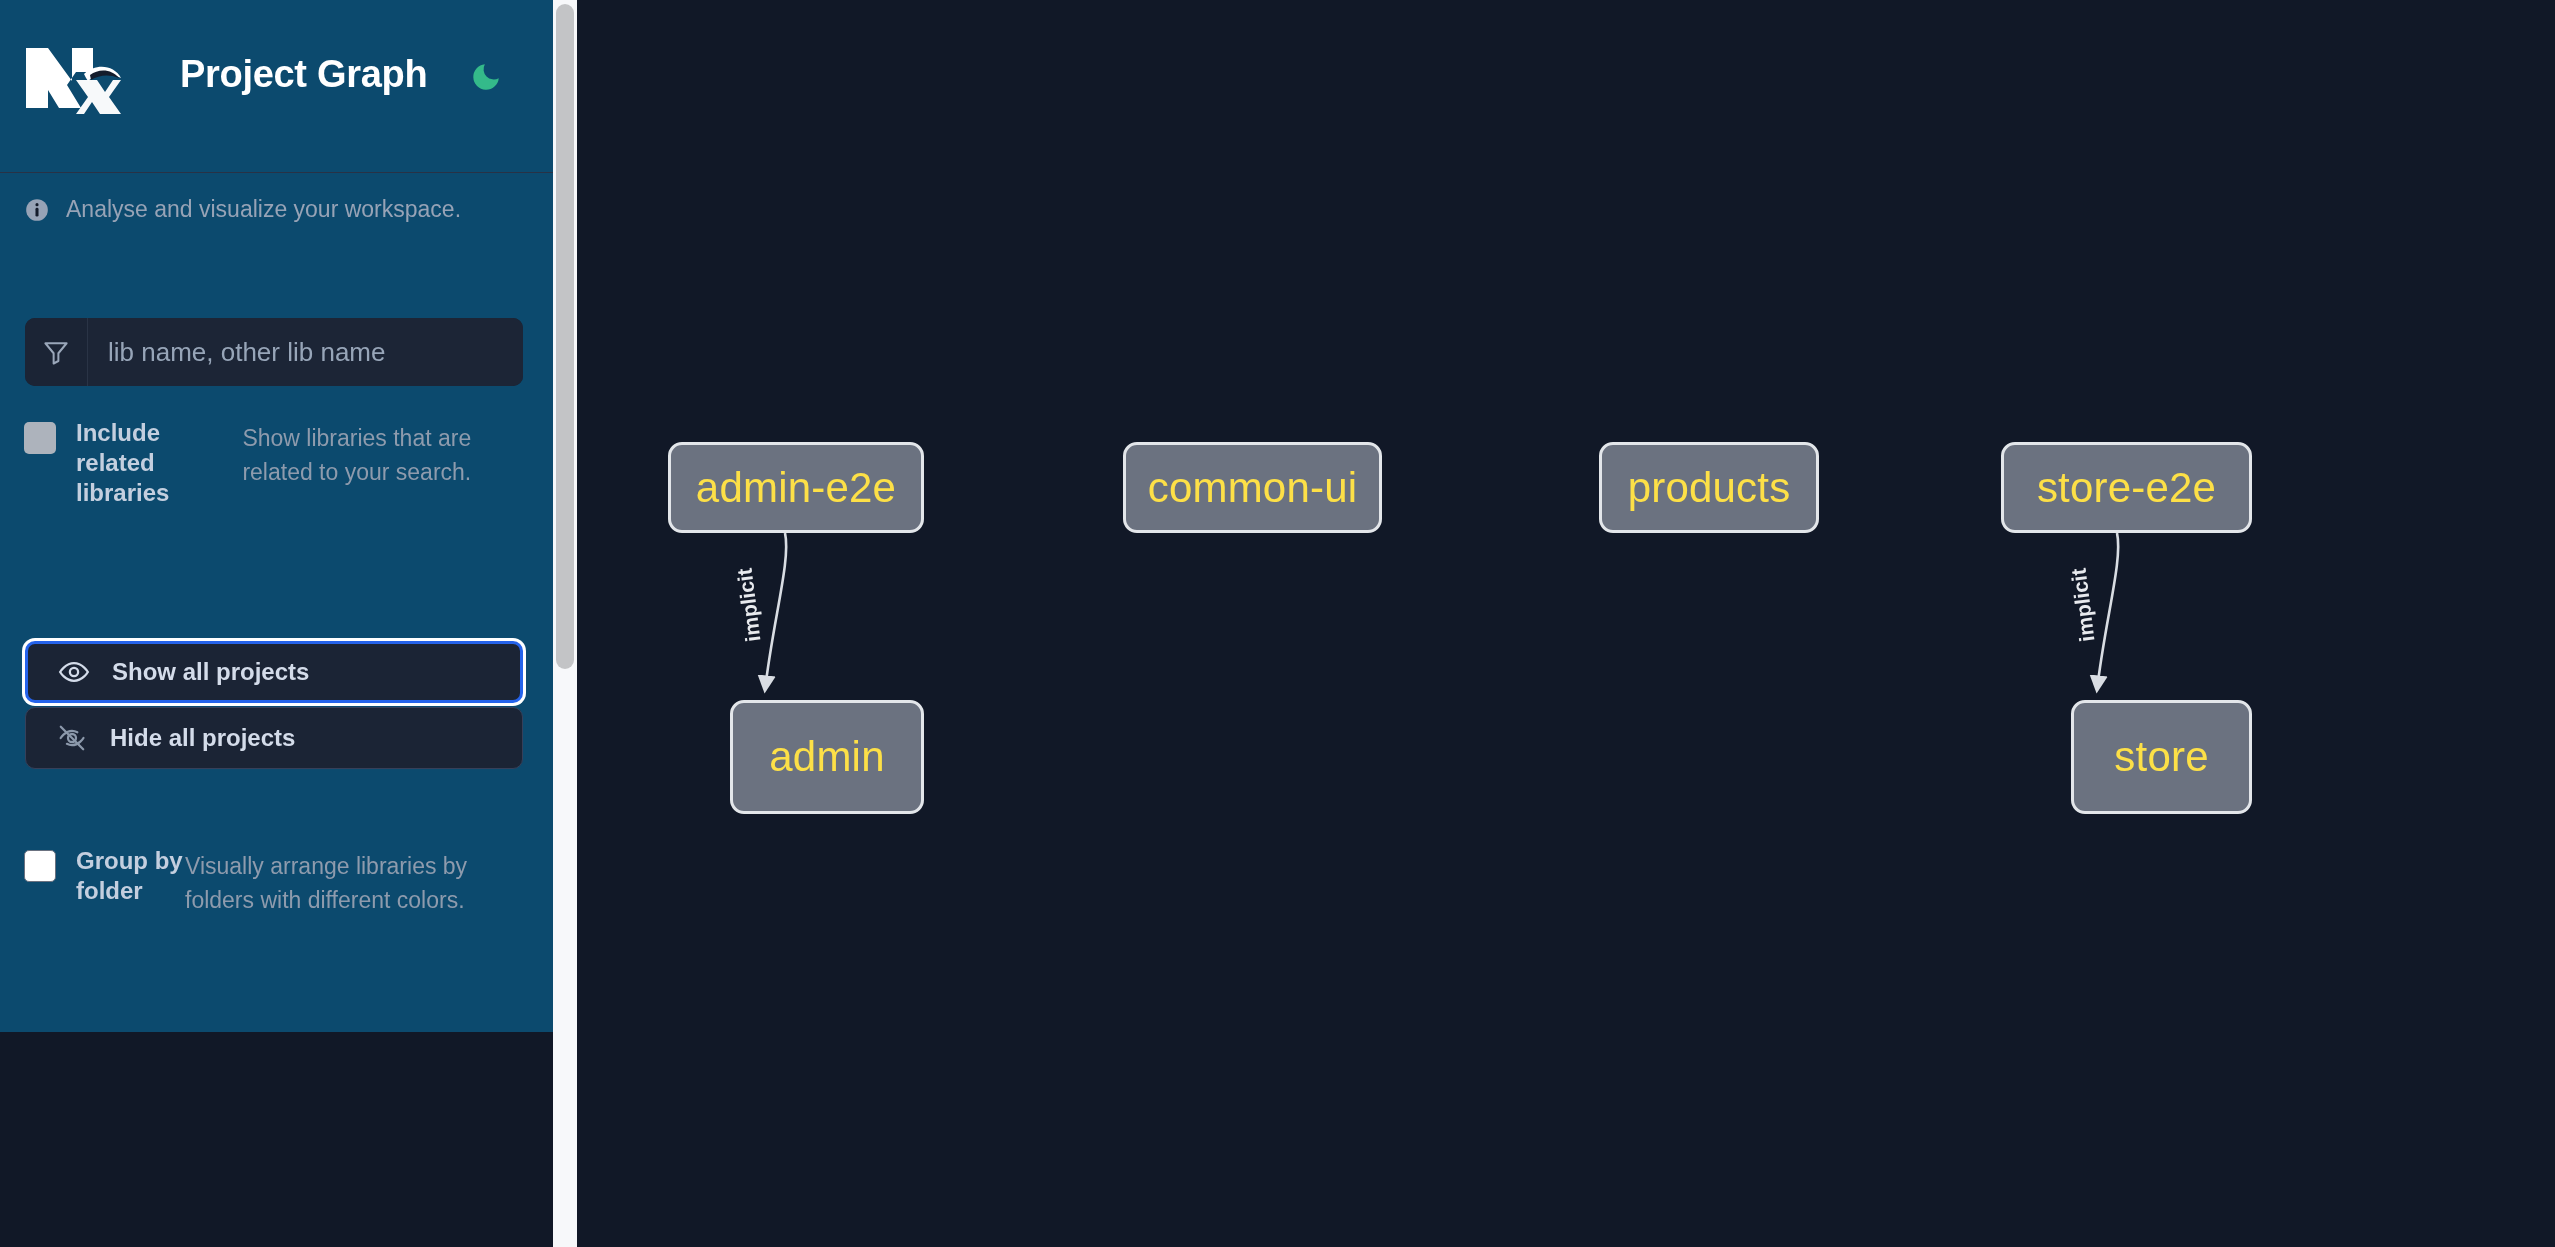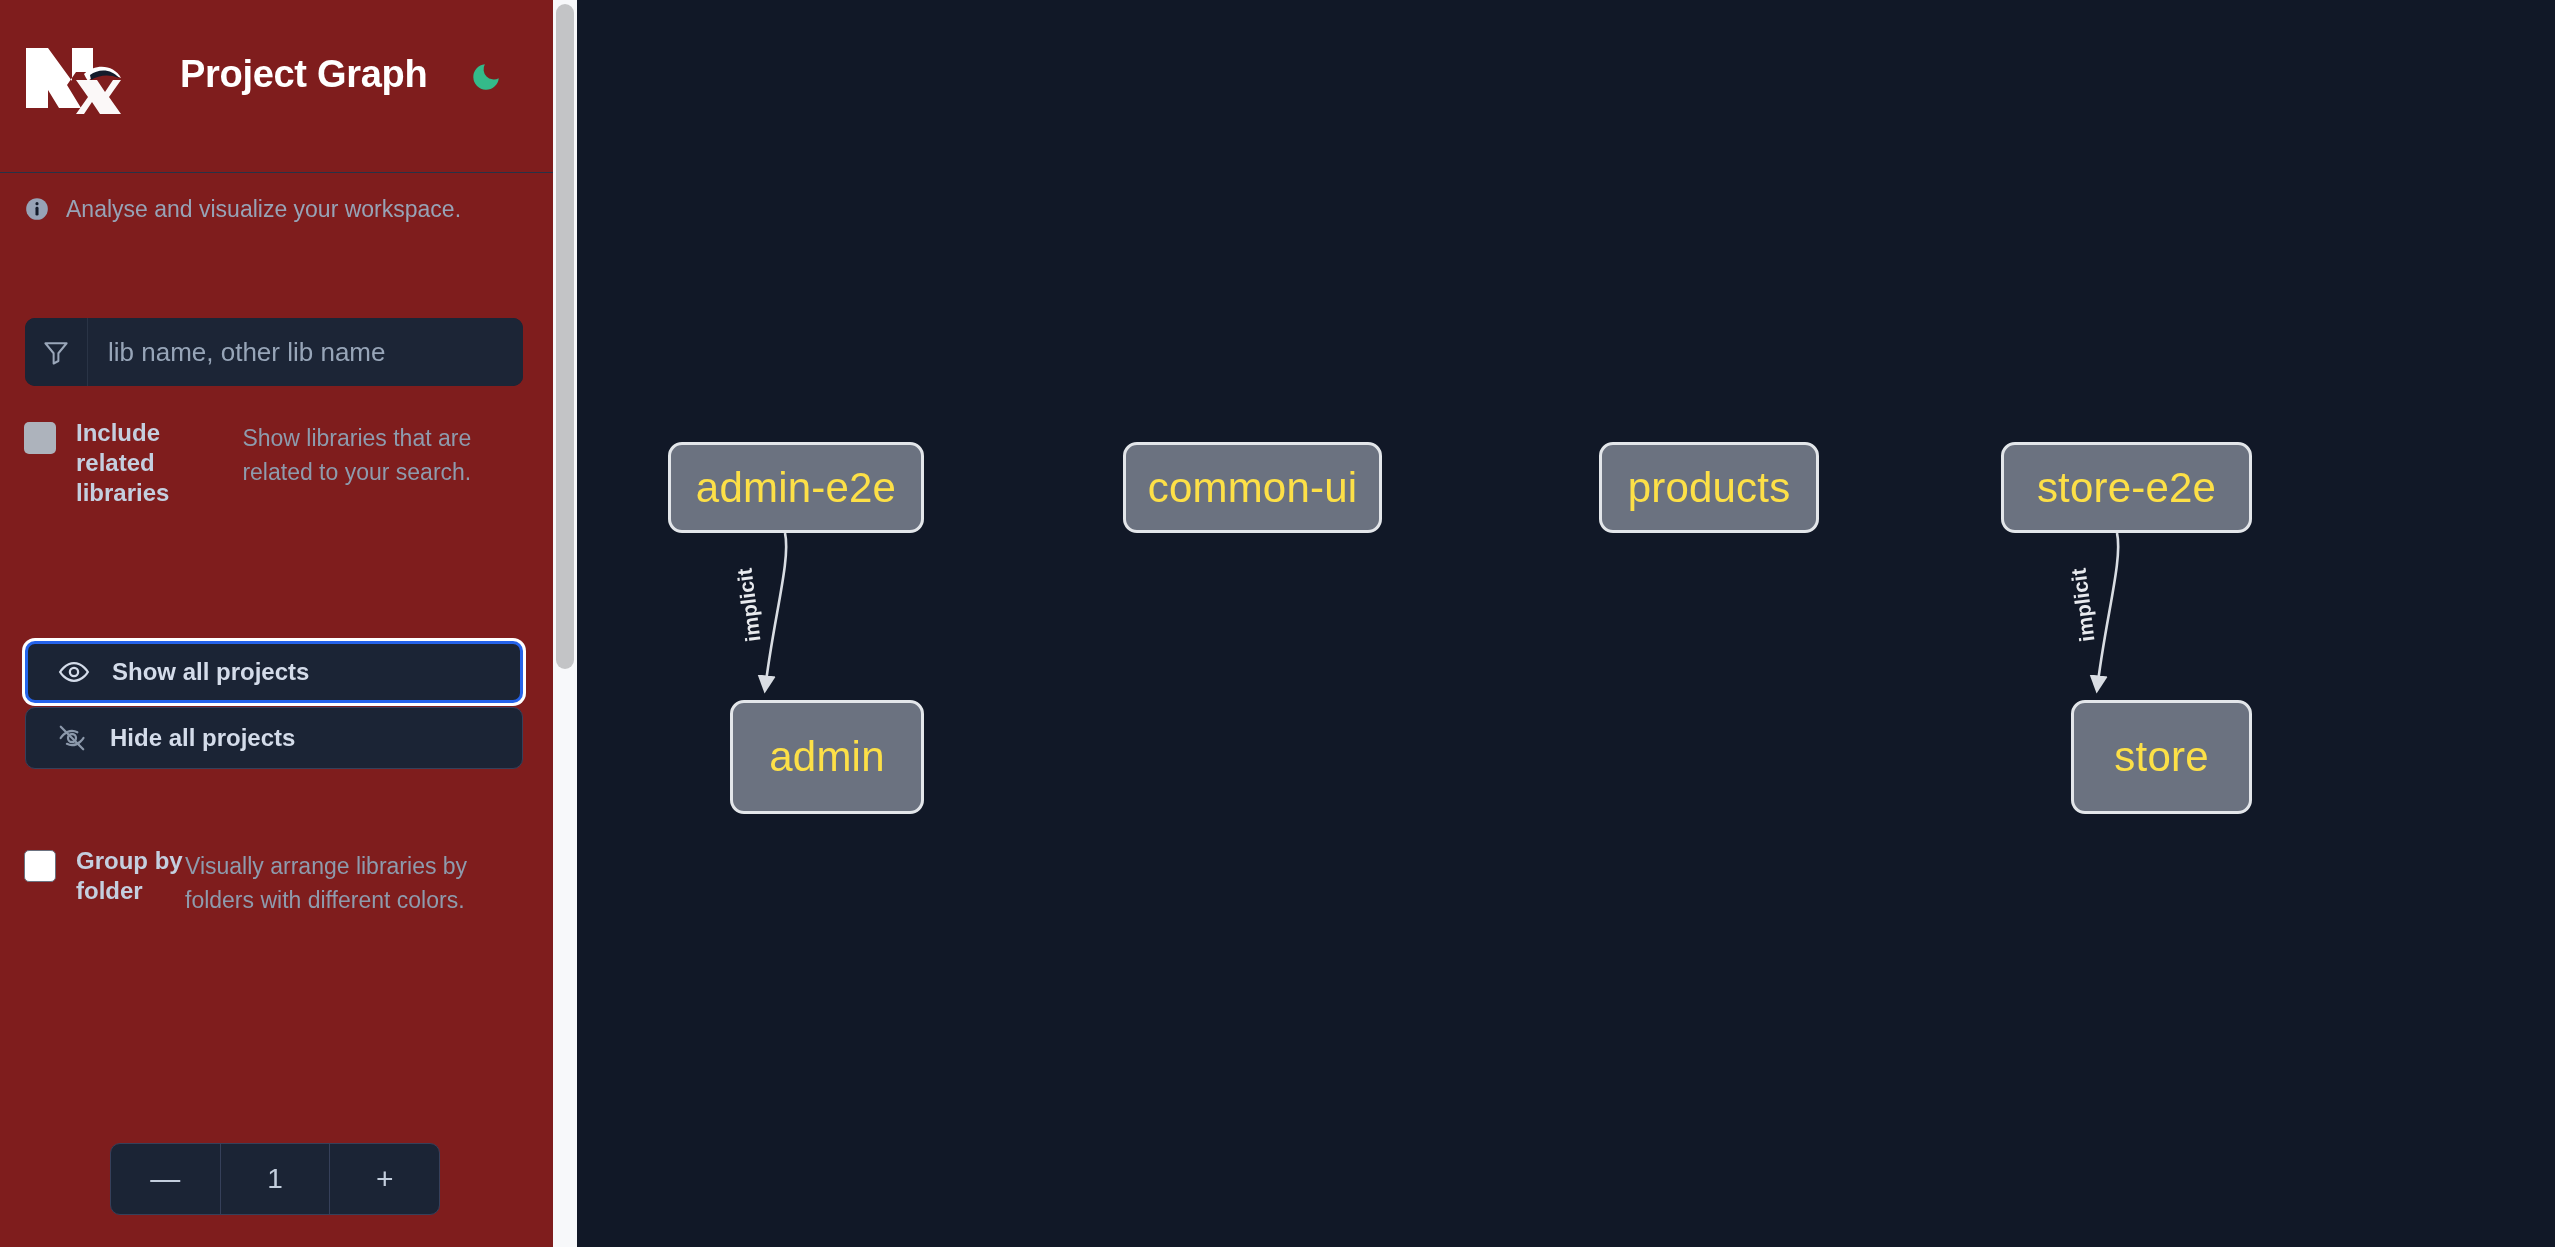--- a/index.html
+++ b/index.html
@@ -6,22 +6,22 @@
   html, body {
     width: 2555px; height: 1247px;
     background: #0f1624;
     font-family: "Liberation Sans", sans-serif;
     overflow: hidden;
   }
   #app { position: relative; width: 2555px; height: 1247px; background: #111827; }
 
   
   .sidebar {
-    position: absolute; left: 0; top: 0; width: 553px; height: 1247px;
-    background: #7f1d1d;
+    position: absolute; left: 0; top: 0; width: 553px; height: 1032px;
+    background: #0c4a6e;
     overflow: hidden;
   }
   .sb-header {
     height: 173px; position: relative;
     border-bottom: 1px solid #283246;
     display: flex; align-items: flex-start;
   }
   .logo-wrap {
     position: absolute; left: 24px; top: 44px; width: 98px; height: 70px;
   }
@@ -32,21 +32,21 @@
     white-space: nowrap;
   }
   .moon-btn {
     position: absolute; left: 466px; top: 57px;
     width: 40px; height: 40px; cursor: pointer;
     display: flex; align-items: center; justify-content: center;
   }
 
   .sb-subtitle {
     position: absolute; left: 24px; top: 196px;
-    display: flex; gap: 16px;
+    display: flex; align-items: center; gap: 16px;
   }
   .info-icon { width: 26px; height: 26px; flex: 0 0 26px; }
   .sb-subtitle .txt { font-size: 23px; color: #97a3b6; white-space: nowrap; }
 
   
   .filter-row {
     position: absolute; left: 25px; top: 318px; width: 498px; height: 68px;
     display: flex; align-items: stretch;
     background: #1b2435; border-radius: 10px; overflow: hidden;
   }

